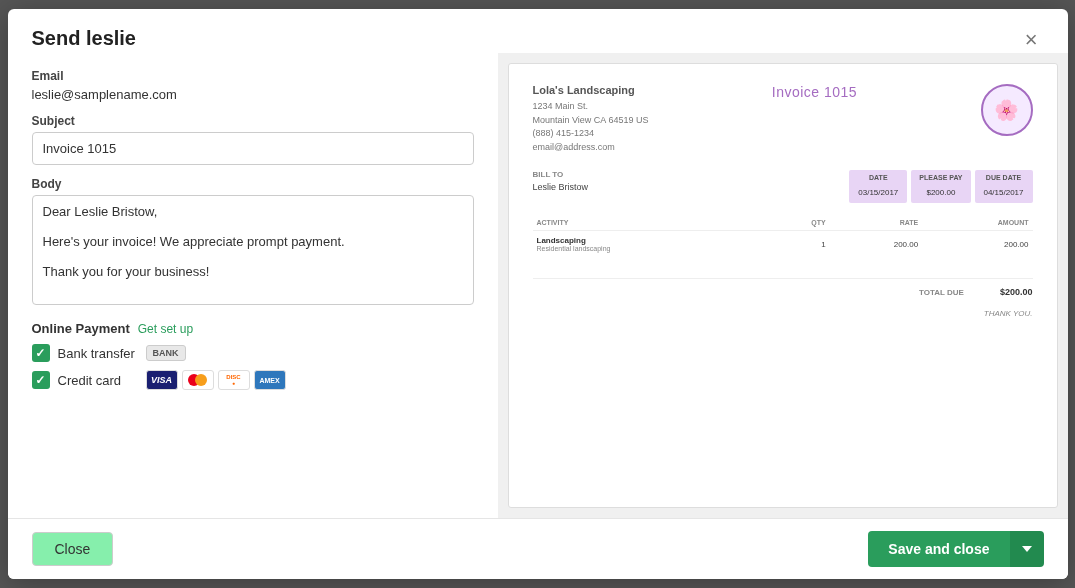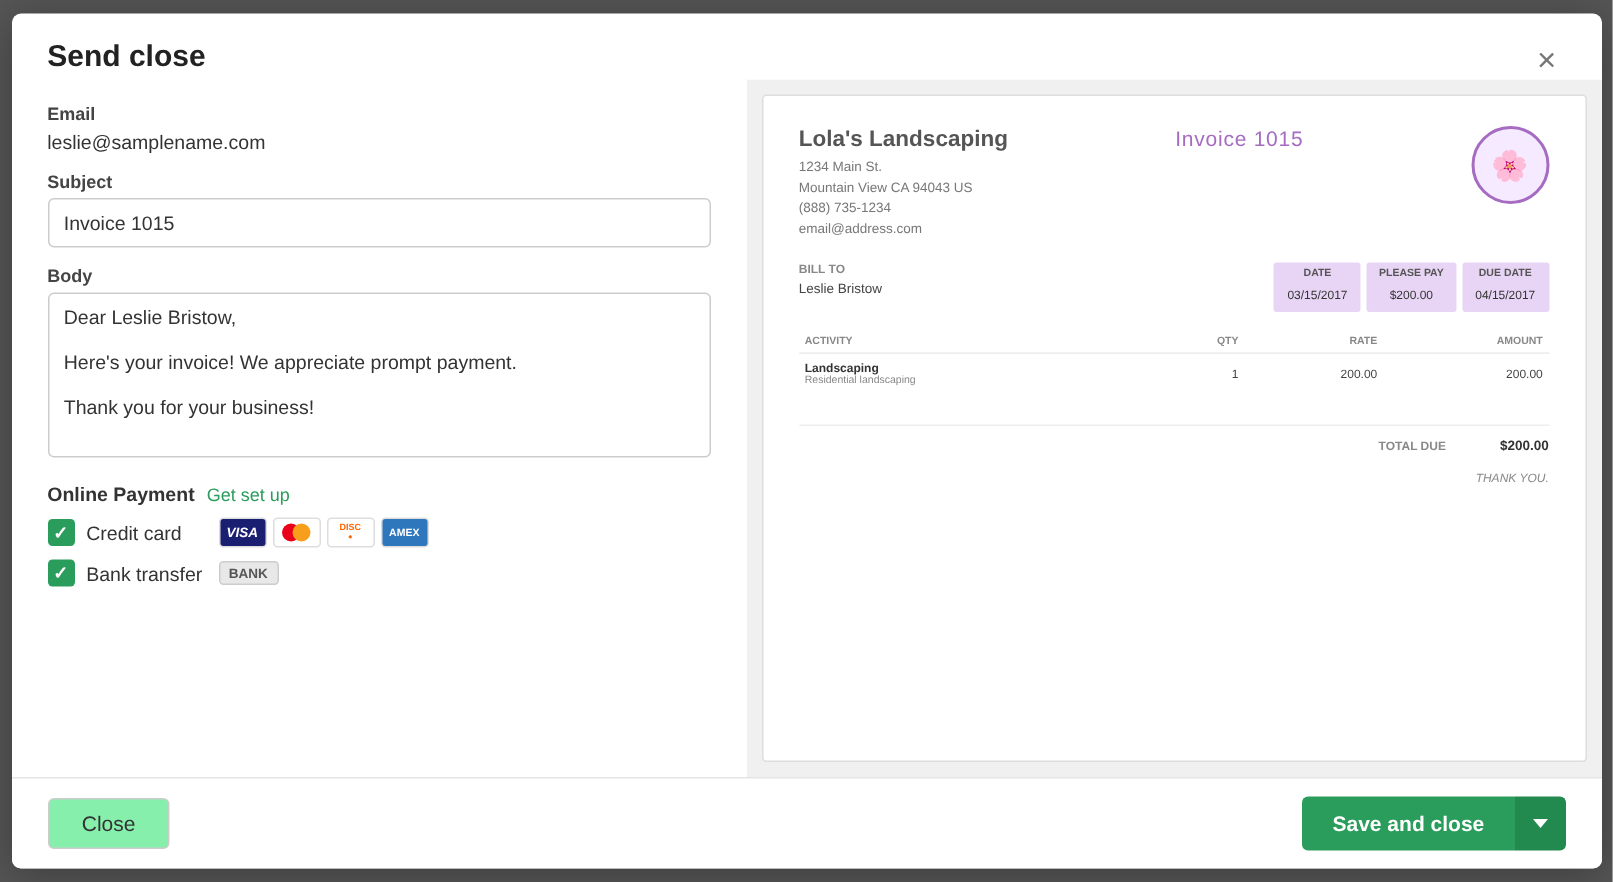--- a/index.html
+++ b/index.html
@@ -224,21 +224,21 @@
       flex: 1;
       overflow: hidden;
     }
     .invoice-top {
       display: flex;
       justify-content: space-between;
       align-items: flex-start;
       margin-bottom: 16px;
     }
     .invoice-company-name {
-      font-size: 15px;
+      font-size: 11px;
       font-weight: 600;
       color: #555;
       margin-bottom: 4px;
     }
     .invoice-company-addr {
       font-size: 9px;
       color: #777;
       line-height: 1.5;
     }
     .invoice-title-block {
@@ -409,21 +409,21 @@
       border-top: 6px solid #fff;
     }
   </style>
 </head>
 <body>
 
 <div class="modal-overlay">
   <div class="modal">
 
     <div class="modal-header">
-      <h2 class="modal-title">Send close</h2>
+      <h2 class="modal-title">Send leslie</h2>
       <button class="close-icon-btn">×</button>
     </div>
 
     <div class="modal-body">
 
       <div class="left-panel">
 
         <div>
           <span class="field-label">Email</span>
           <div class="field-value-static">leslie@samplename.com</div>
@@ -440,60 +440,60 @@
 
 Here's your invoice! We appreciate prompt payment.
 
 Thank you for your business!</textarea>
         </div>
 
         <div class="online-payment-section">
           <div class="online-payment-header">
             <span>Online Payment</span>
             <a href="#" class="get-set-up-link">Get set up</a>
+          </div>
+
+          <div class="payment-option">
+            <div class="checkbox-green"></div>
+            <span class="payment-label">Bank transfer</span>
+            <span class="bank-badge">BANK</span>
           </div>
 
           <div class="payment-option">
             <div class="checkbox-green"></div>
             <span class="payment-label">Credit card</span>
             <div class="card-icons">
               <div class="card-icon card-visa">VISA</div>
               <div class="card-icon card-mc">
                 <div class="card-mc-circles">
                   <div class="card-mc-red"></div>
                   <div class="card-mc-orange"></div>
                 </div>
               </div>
               <div class="card-icon card-discover" style="font-size:6px;color:#f60;background:#fff;">
                 <span style="font-size:6px;font-weight:bold;">DISC</span>
                 <span style="font-size:5px;color:#f60;">●</span>
               </div>
               <div class="card-icon card-amex" style="font-size:7px;">AMEX</div>
             </div>
           </div>
-
-          <div class="payment-option">
-            <div class="checkbox-green"></div>
-            <span class="payment-label">Bank transfer</span>
-            <span class="bank-badge">BANK</span>
-          </div>
         </div>
       </div>
 
       <div class="right-panel">
         <div class="invoice-preview">
           <div class="invoice-inner">
 
             <div class="invoice-top">
               <div>
                 <div class="invoice-company-name">Lola's Landscaping</div>
                 <div class="invoice-company-addr">
                   <span>1234 Main St.</span><br>
-                  <span>Mountain View CA 94043 US</span><br>
-                  <span>(888) 735-1234</span><br>
+                  <span>Mountain View CA 64519 US</span><br>
+                  <span>(888) 415-1234</span><br>
                   <span>email@address.com</span>
                 </div>
               </div>
               <div class="invoice-title-block">
                 <div class="invoice-title-text">Invoice  1015</div>
               </div>
               <div class="invoice-logo">🌸</div>
             </div>
 
             <div class="invoice-bill-row">

